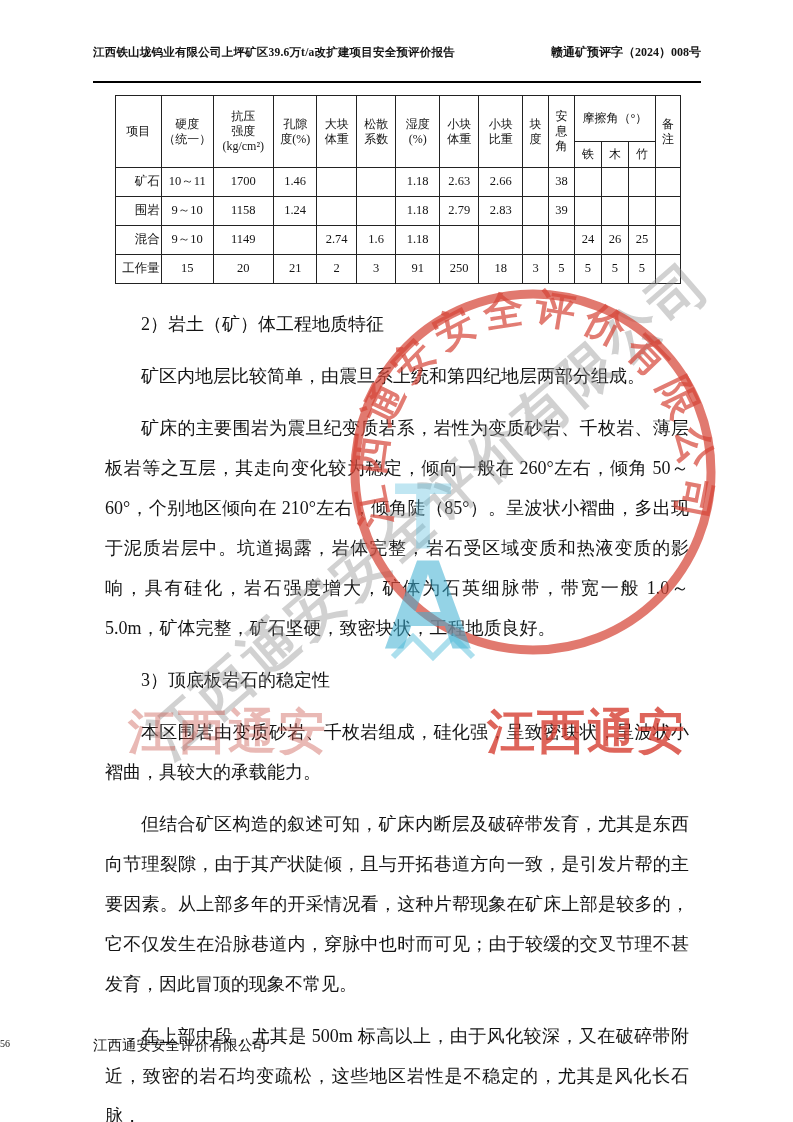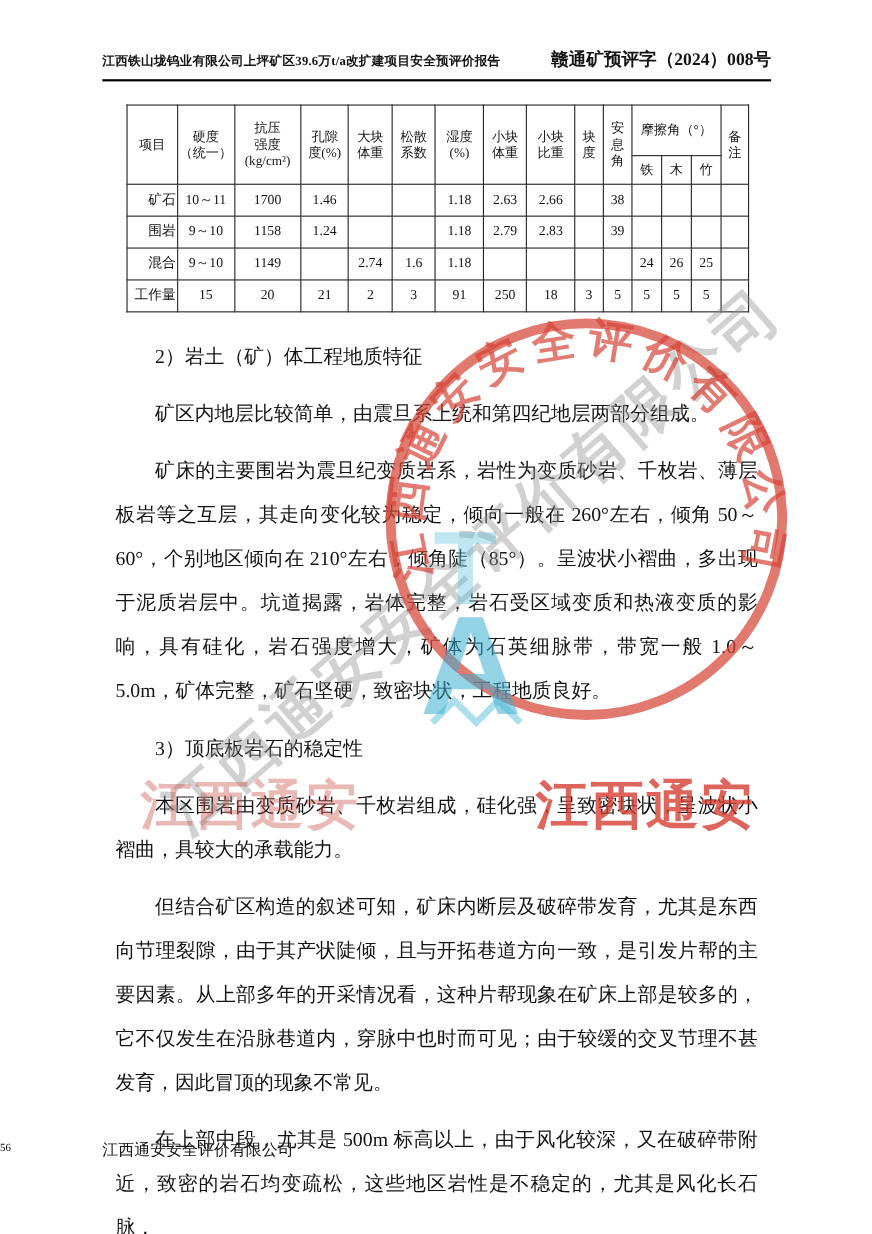--- a/index.html
+++ b/index.html
@@ -7,24 +7,24 @@
   .page {
     position:relative; width:793px; height:1122px; margin:0 auto;
     background:#ffffff; overflow:hidden;
     font-family:"Liberation Serif","DejaVu Serif",serif; color:#141414;
   }
 
   
   .doc-header {
     position:absolute; left:93px; right:92px; top:44px;
     display:flex; justify-content:space-between; align-items:baseline;
-    border-bottom:2px solid #000; padding-bottom:7px;
+    border-bottom:2px solid #000; padding-bottom:20px;
   }
   .h-left  { font-size:11.5px; font-weight:bold; letter-spacing:0.2px; }
-  .h-right { font-size:16px;  font-weight:bold; white-space:nowrap; margin-left:12px; }
+  .h-right { font-size:12px;  font-weight:bold; white-space:nowrap; margin-left:12px; }
 
   
   .data-table {
     position:absolute; left:115px; top:95px; width:566px;
     border-collapse:collapse; table-layout:fixed; font-size:12px;
   }
   .data-table th, .data-table td {
     border:1px solid #222; text-align:center; vertical-align:middle;
     white-space:pre-line; padding:0 1px; font-weight:normal; line-height:1.25;
     overflow:hidden;

